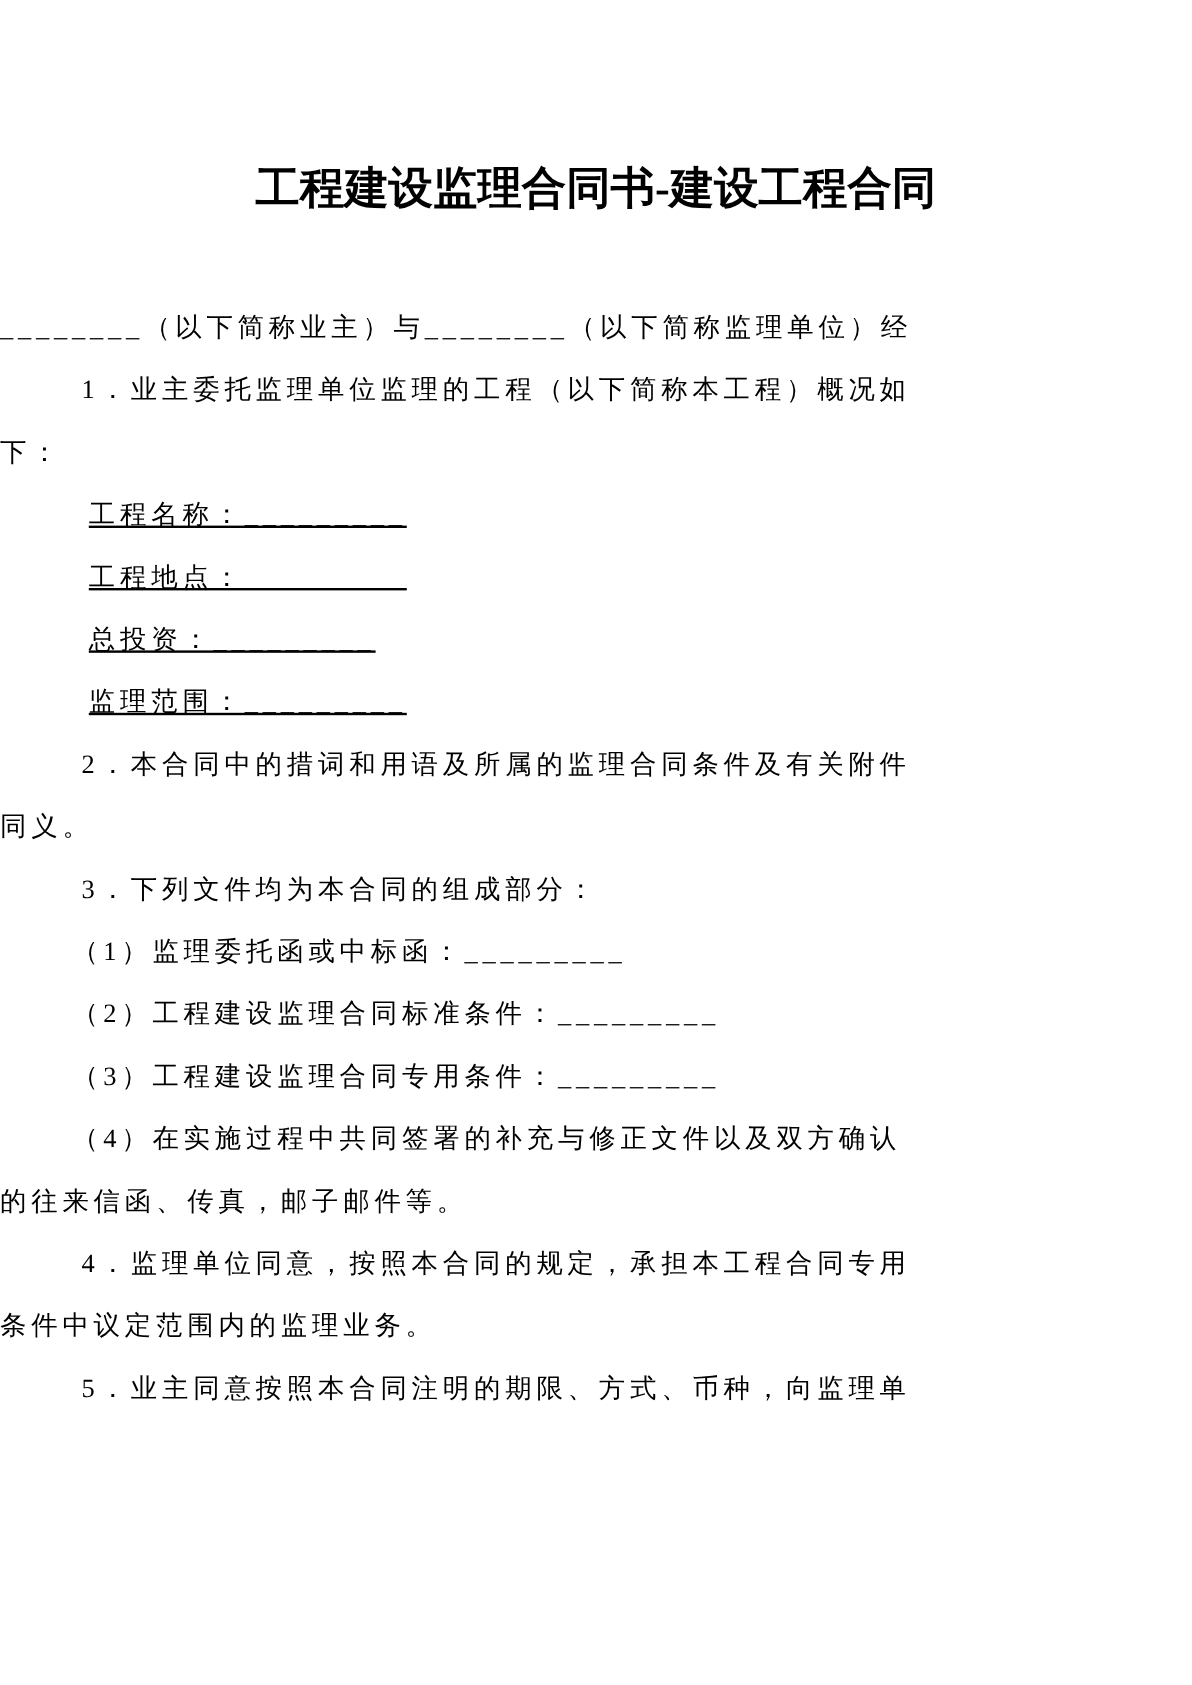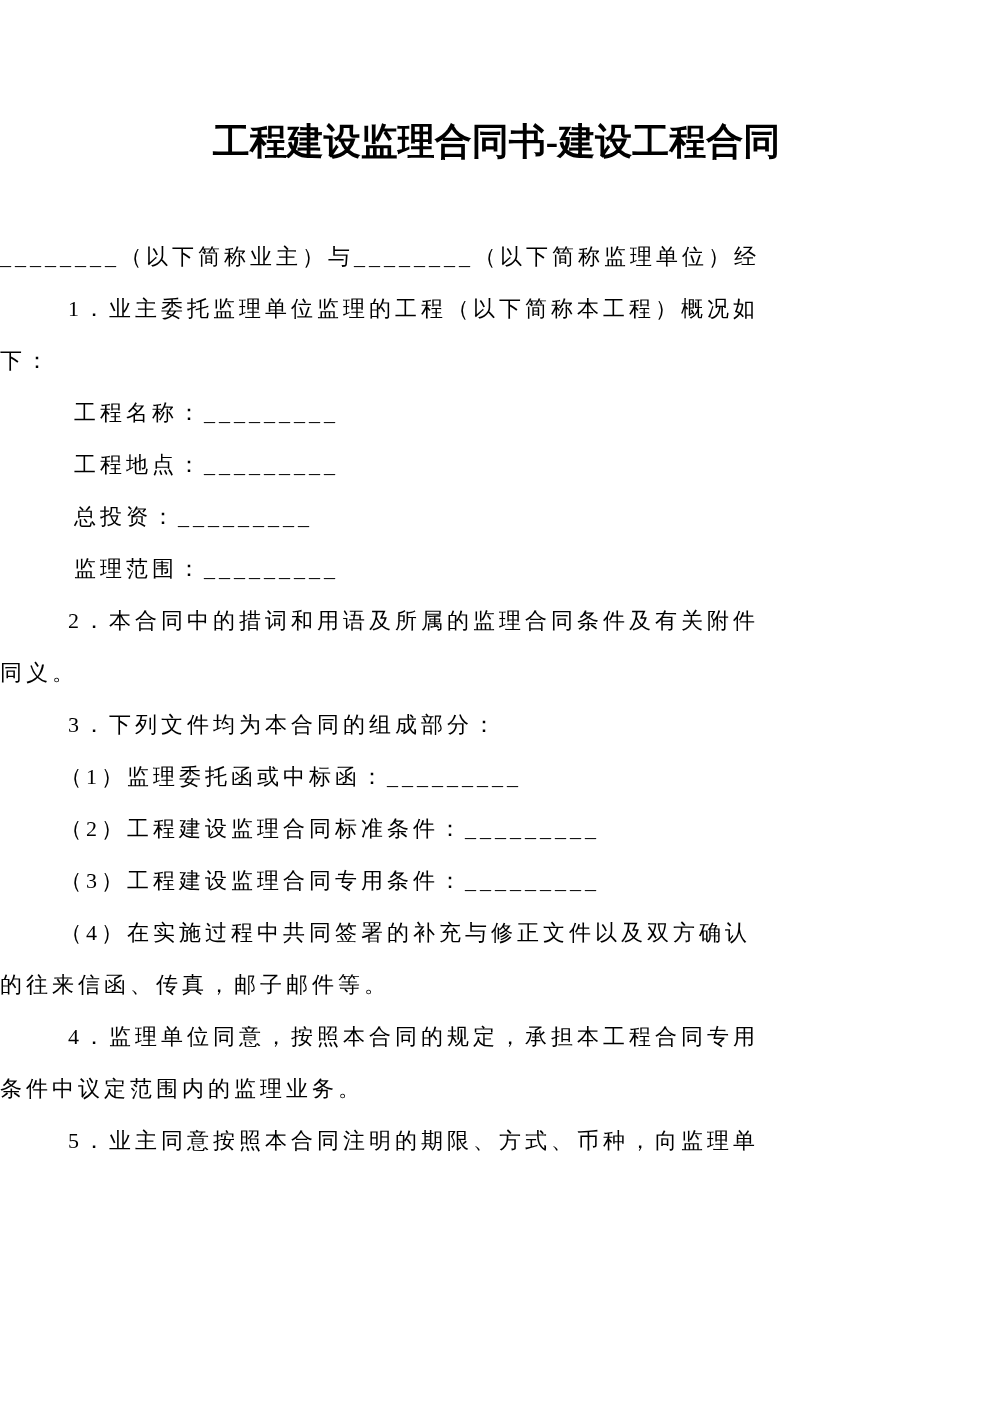--- a/index.html
+++ b/index.html
@@ -1,21 +1,21 @@
 <!DOCTYPE html>
 <html><head>
 <meta charset="utf-8">
 <style>
   * { box-sizing: border-box; }
   html, body { margin: 0; padding: 0; background: #ffffff; }
   .page {
     position: relative;
     width: 993px;
     height: 1386px;
-    margin: 0 auto;
+    margin: 16px auto;
     background: #ffffff;
     color: #000000;
     font-family: "Liberation Serif", "DejaVu Serif", serif;
     overflow: hidden;
   }
   .doc-title {
     margin: 0;
     padding-top: 122px;
     text-align: center;
     font-size: 37px;
@@ -30,21 +30,21 @@
     font-size: 22px;
     letter-spacing: 4px;
   }
   .line {
     height: 52px;
     line-height: 52px;
     white-space: nowrap;
   }
   
   .indent-num   { padding-left: 68px; }  
-  .indent-item  { padding-left: 74px; }  
+  .indent-item  { padding-left: 74px; text-decoration: underline; }  
   .indent-paren { padding-left: 60px; }  
 </style>
 </head>
 <body>
 
 <div class="page">
 
   <h1 class="doc-title">工程建设监理合同书-建设工程合同</h1>
 
   <div class="doc-body">

